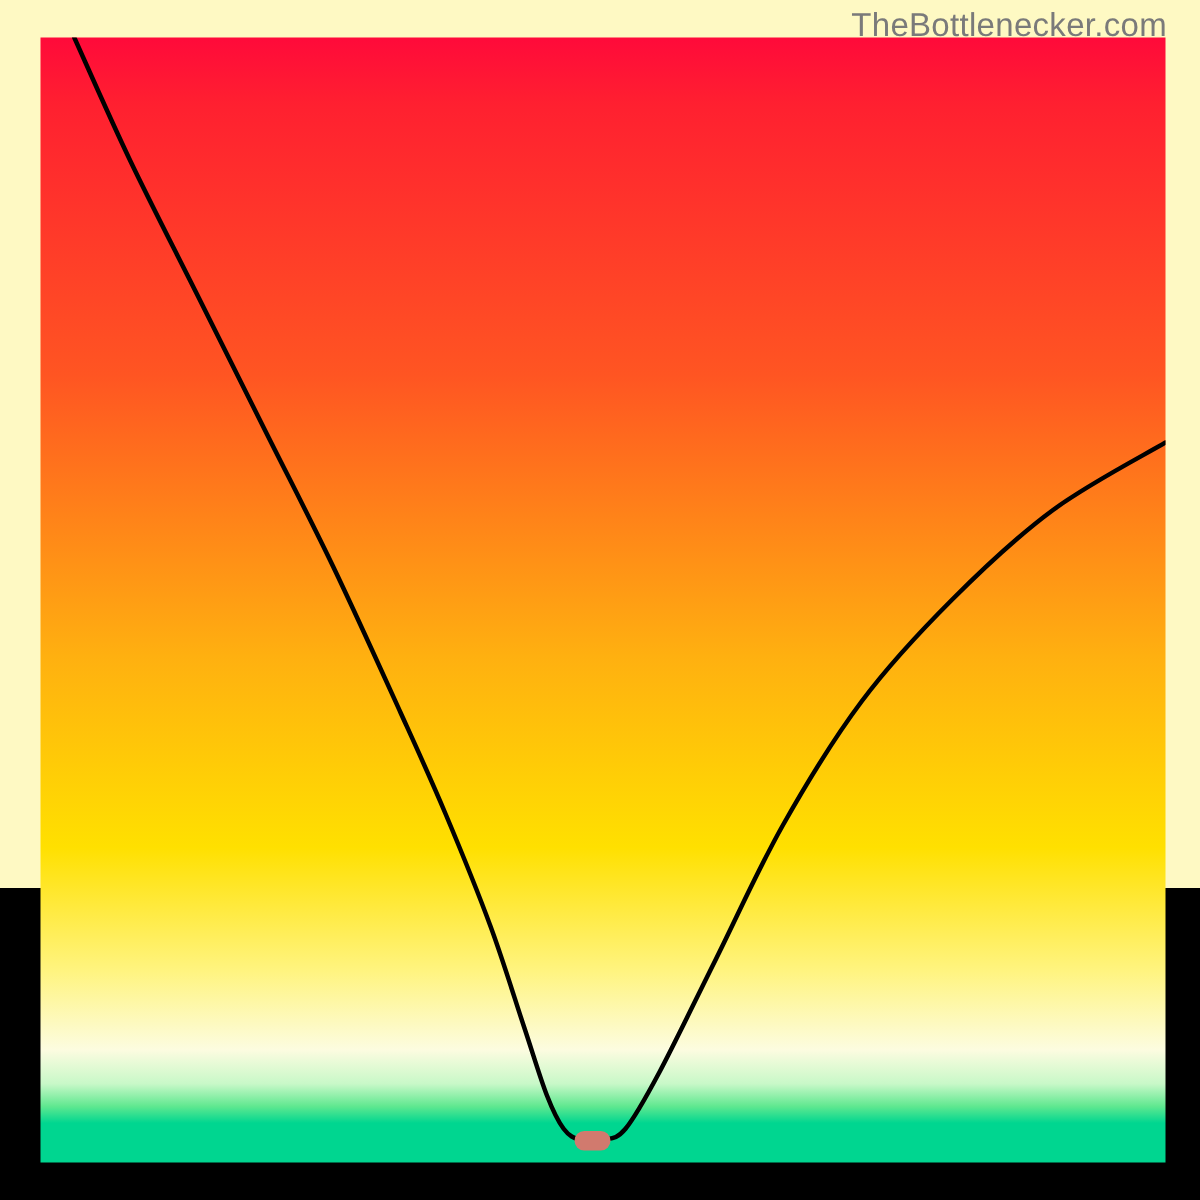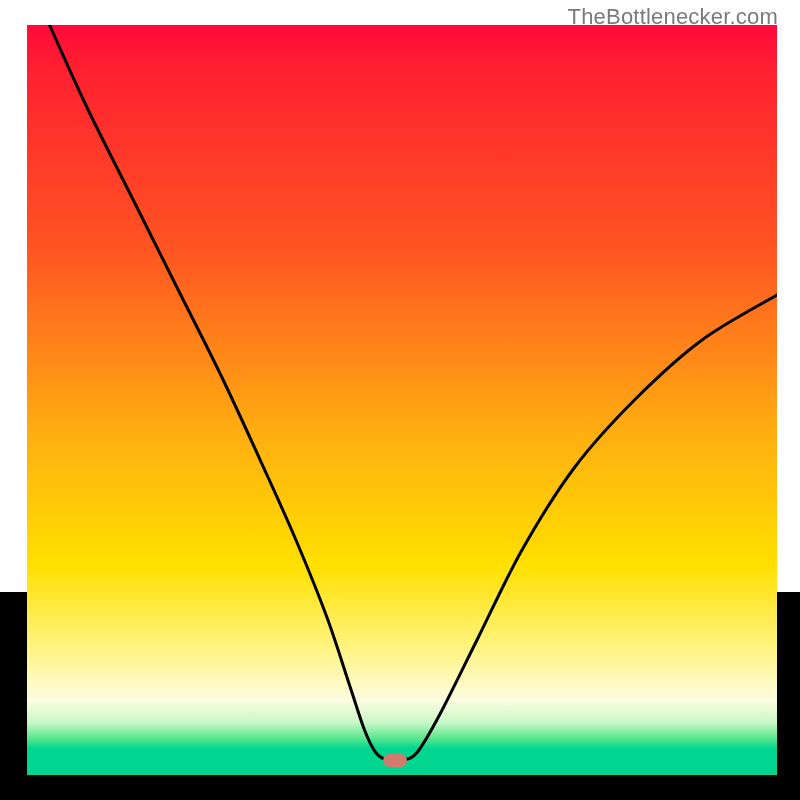--- a/index.html
+++ b/index.html
@@ -8,21 +8,21 @@
     width: 800px;
     height: 800px;
     background: #000;
     font-family: Arial, Helvetica, sans-serif;
     overflow: hidden;
   }
   .chart-container {
     position: relative;
     width: 800px;
     height: 592px;
-    background: #ffffff;
+    background: #fef9c3;
   }
   .plot-area {
     position: absolute;
     left: 27px;
     top: 25px;
     width: 750px;
     height: 750px;
     
     background: linear-gradient(
       to bottom,

